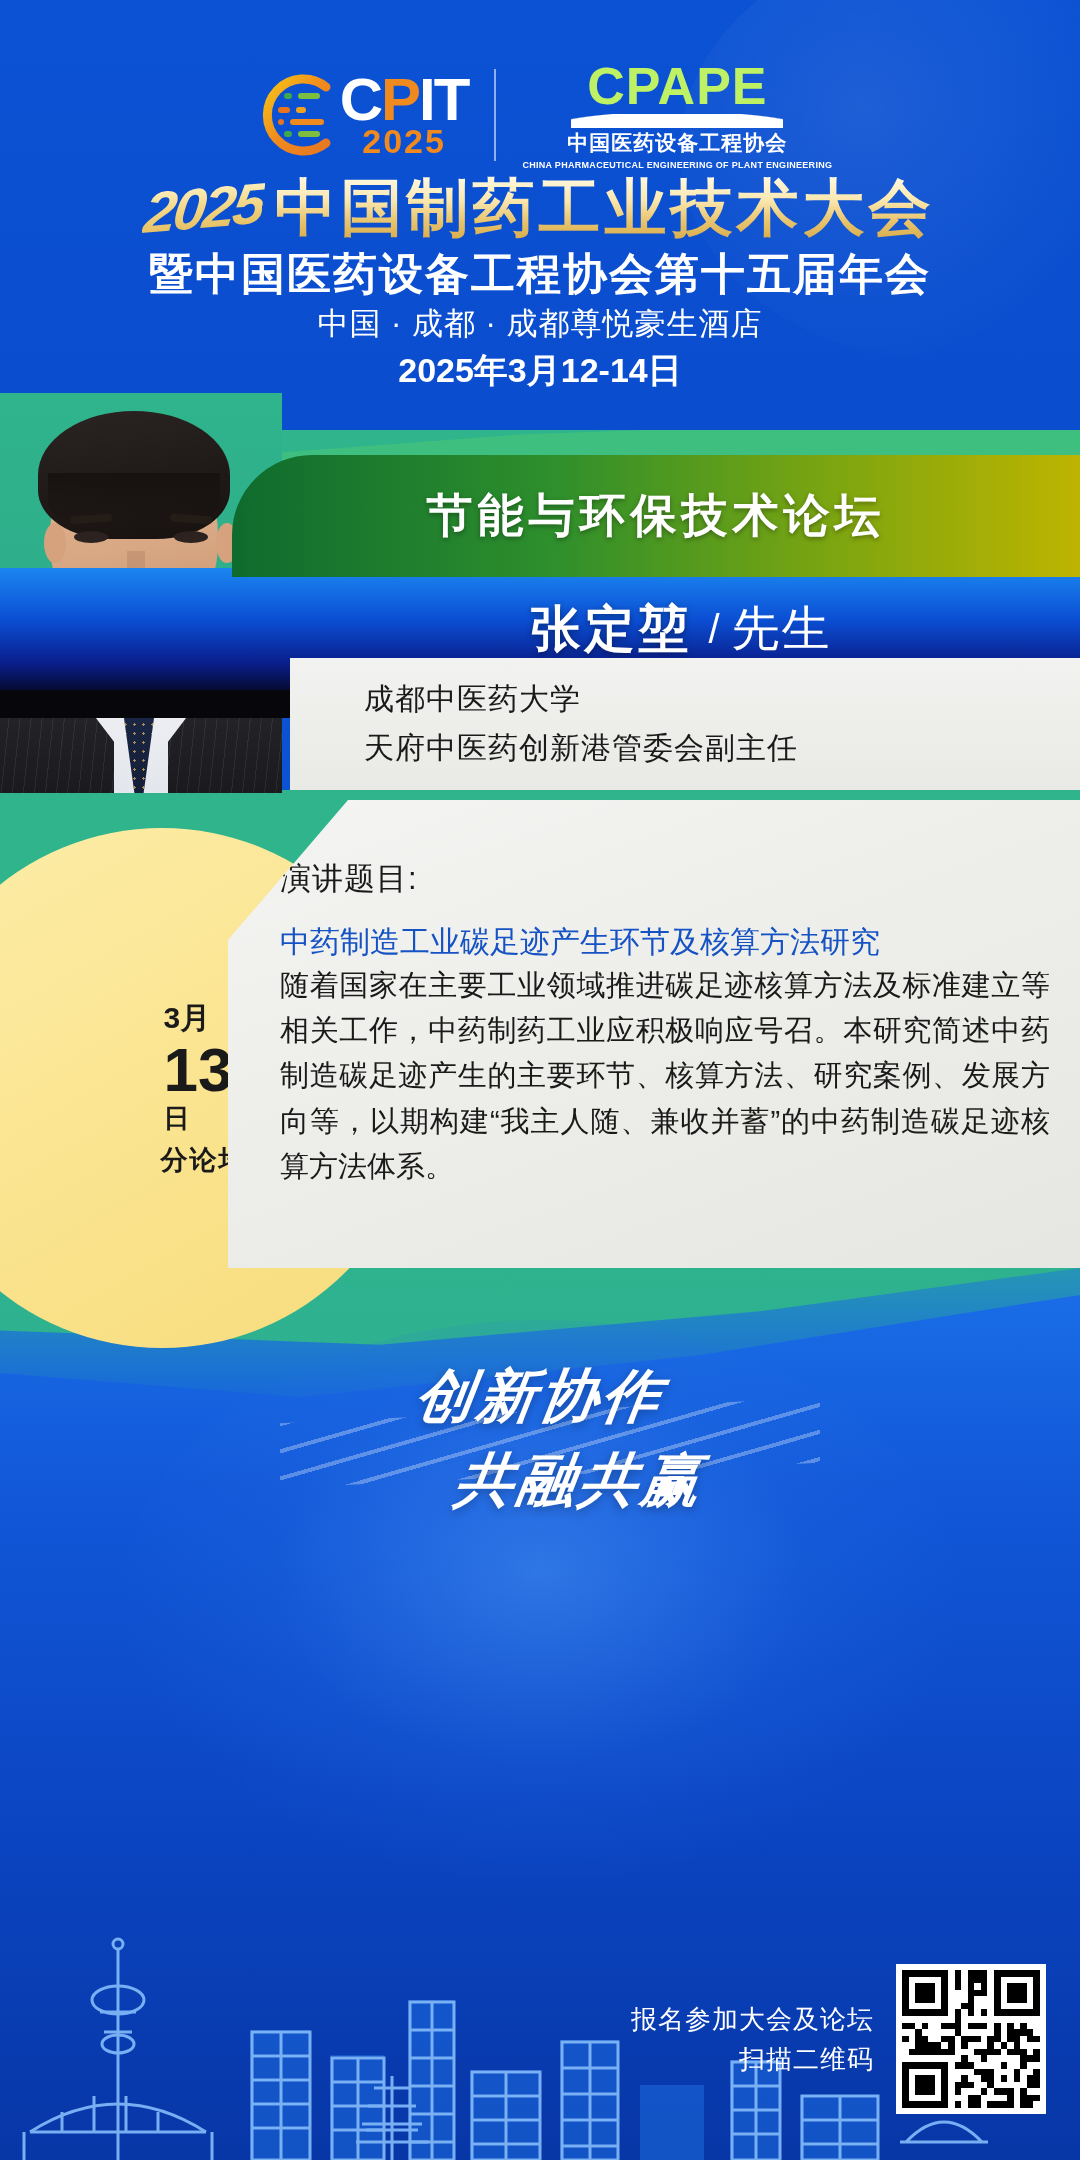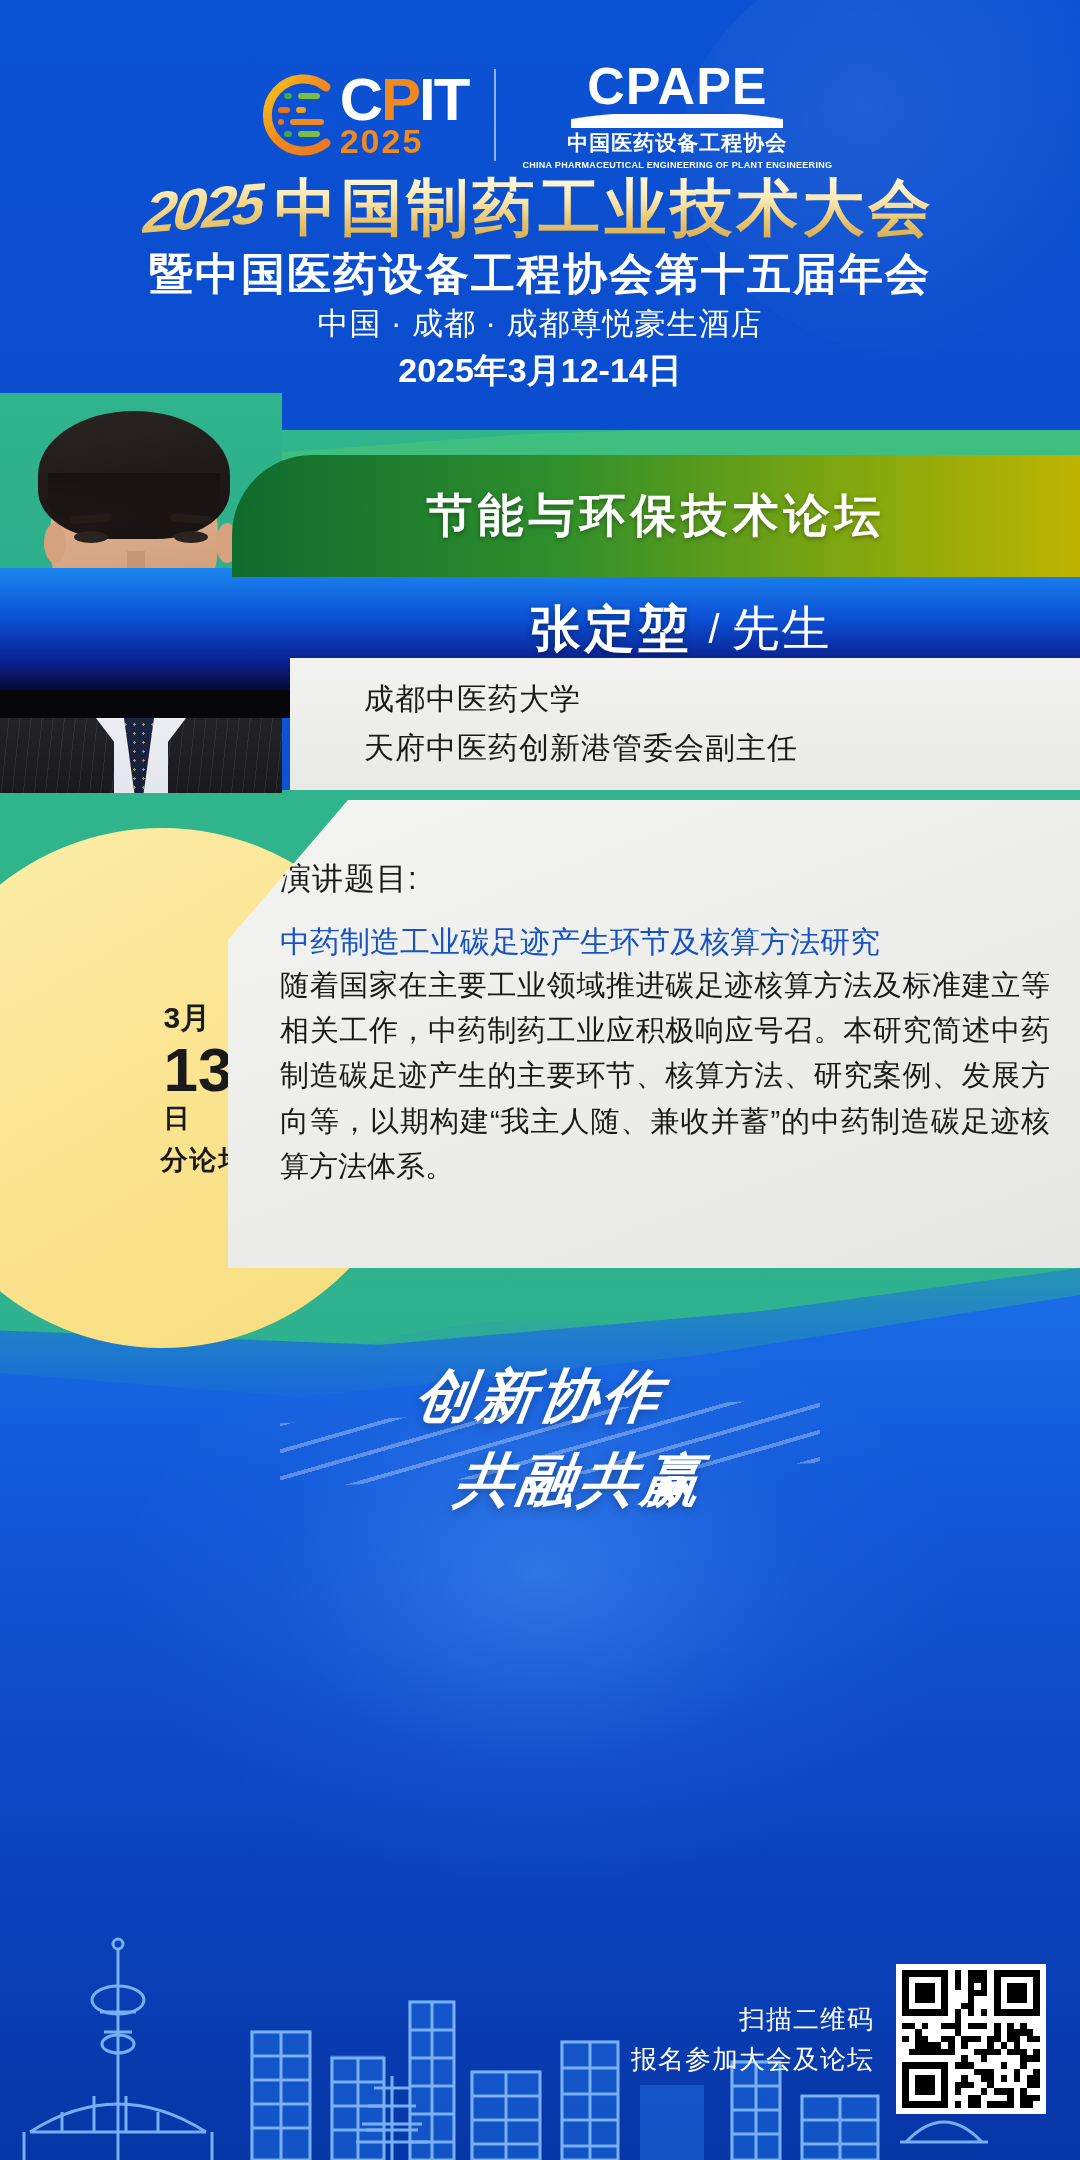--- a/index.html
+++ b/index.html
@@ -24,34 +24,34 @@
     background:radial-gradient(circle at 35% 40%, rgba(255,255,255,.08), rgba(255,255,255,0) 62%);
   }
 
   
   .logo-row {
     position:absolute; left:0; top:52px; width:1080px; height:125px;
     display:flex; align-items:center; justify-content:center; gap:26px; z-index:5;
   }
   .cpit-logo { display:flex; align-items:center; gap:4px; position:relative; height:110px;}
   .cpit-mark { position:relative; width:96px; height:96px; }
-  .cpit-text-wrap{ position:relative; display:flex; flex-direction:column; margin-left:-8px;}
+  .cpit-text-wrap{ position:relative; display:flex; flex-direction:column; align-items:center; margin-left:-8px;}
   .cpit-word {
     font-size:60px; font-weight:bold; letter-spacing:-2px; line-height:.95;
     color:#fff; font-family:"Liberation Sans",sans-serif;
   }
   .cpit-word .p-orange{ color:#F08A1E; }
   .cpit-year {
     font-size:34px; font-weight:bold; color:#F08A1E; letter-spacing:2px;
     line-height:1; margin-top:-4px; font-family:"Liberation Sans",sans-serif;
   }
   .divider-v { width:2px; height:92px; background:rgba(255,255,255,.55); }
   .cpape-logo{ display:flex; flex-direction:column; align-items:center; }
   .cpape-word{
-    font-size:52px; font-weight:bold; color:#ffffff; letter-spacing:1px; line-height:1;
+    font-size:52px; font-weight:bold; color:#bef264; letter-spacing:1px; line-height:1;
     font-family:"Liberation Sans",sans-serif;
   }
   .cpape-swoosh{
     width:212px; height:14px; margin-top:2px;
     background:radial-gradient(ellipse 140% 320% at 50% 130%, #ffffff 0 45%, rgba(255,255,255,0) 47%);
   }
   .cpape-cn{ font-size:21px; font-weight:bold; color:#fff; letter-spacing:1px; margin-top:1px; }
   .cpape-en{ font-size:9px; font-weight:bold; color:#fff; letter-spacing:.3px; margin-top:3px; transform:scaleY(1.1); }
 
   
@@ -453,22 +453,22 @@
       <path d="M732 206 H780 M732 230 H780 M732 254 H780 M756 182 V280"></path>
       <rect x="802" y="216" width="76" height="64"></rect>
       <path d="M802 240 H878 M802 264 H878 M840 216 V280"></path>
 
       <path d="M906 262 Q944 222 982 262 M900 262 H988 M944 222 V212"></path>
     </g>
   </svg>
 
   <div class="qr-block">
     <div class="qr-text">
+      <div>报名参加大会及论坛</div>
       <div>扫描二维码</div>
-      <div>报名参加大会及论坛</div>
     </div>
     <div class="qr-img">
       <div class="qr-grid" id="qrGrid">
           <i></i>
           <i></i>
           <i></i>
           <i></i>
           <i></i>
           <i></i>
           <i></i>

